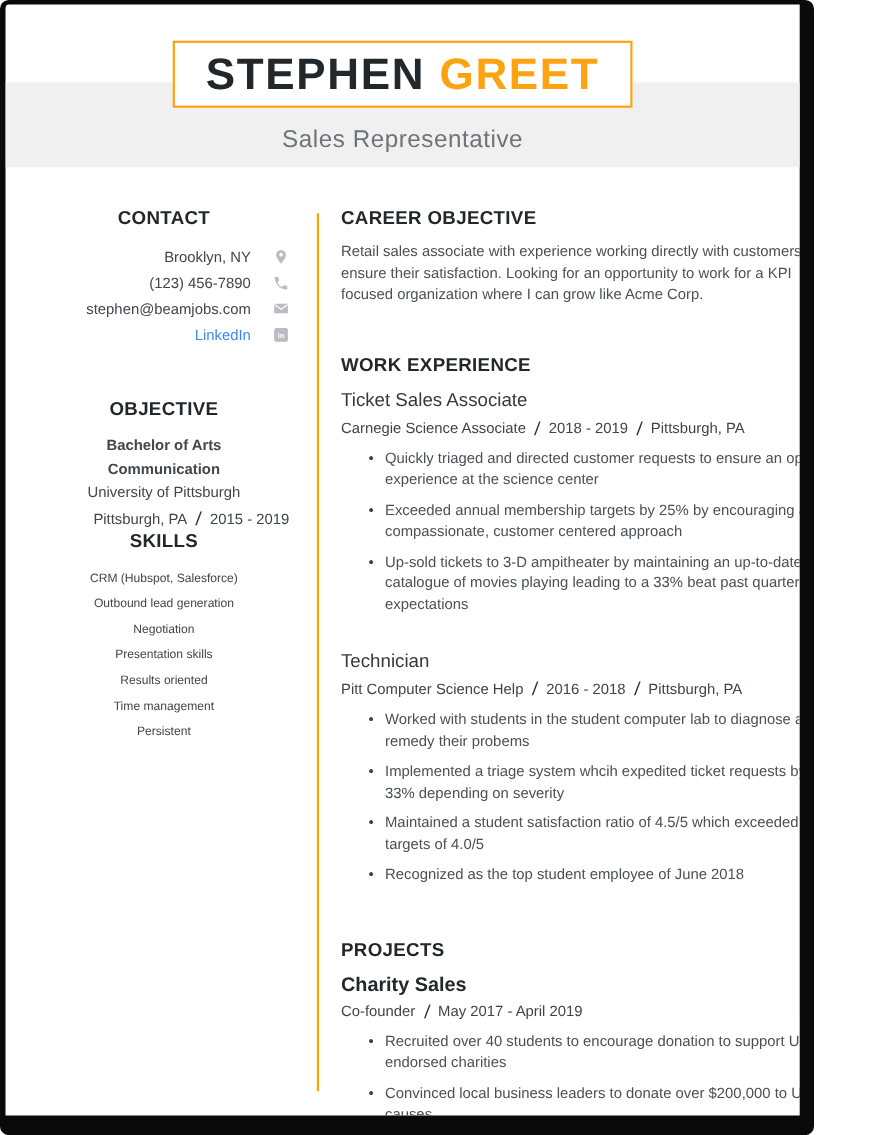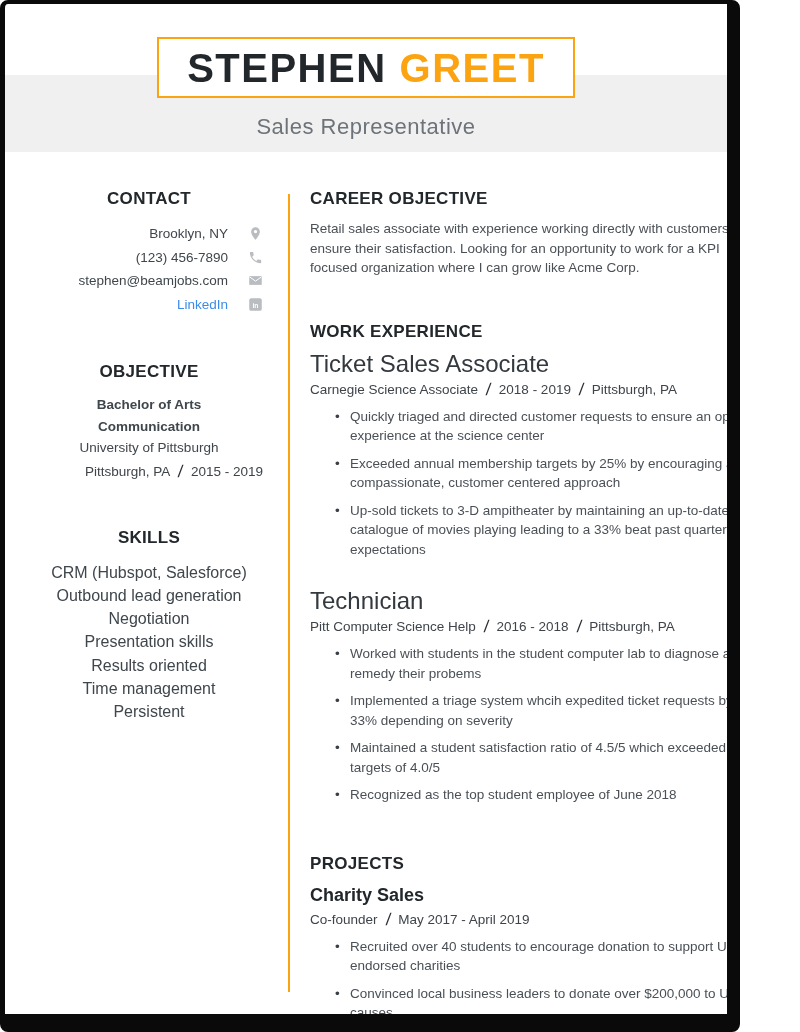--- a/index.html
+++ b/index.html
@@ -35,26 +35,26 @@
   
   .c-list{margin-top:13px;}
   .c-row{display:flex;justify-content:flex-end;align-items:center;gap:20px;height:23.5px;font-size:13.5px;}
   .c-row .ic{width:15px;height:15px;flex:0 0 15px;display:inline-flex;}
   .c-row.link span.val{color:var(--link);cursor:pointer;}
   
   .edu{margin-top:46px;}
   .edu .lines{margin-top:12px;font-size:13.5px;line-height:21.5px;}
   .edu .b{font-weight:700;}
   
-  .skills{margin-top:46px;}
-  .skills .lines{margin-top:13px;font-size:16px;line-height:23.3px;}
+  .skills{}
+  .skills .lines{margin-top:13px;font-size:11px;line-height:23.3px;}
   
   .objective p{margin-top:10px;font-size:13.5px;line-height:19.5px;}
   .work{margin-top:44px;}
-  .job-title{margin-top:9px;font-size:24px;font-weight:400;color:#33393E;line-height:26px;}
+  .job-title{margin-top:9px;font-size:17px;font-weight:400;color:#33393E;line-height:26px;}
   .job-title.small{font-size:18px;font-weight:700;color:var(--dark);line-height:24px;}
   .meta{margin-top:3px;font-size:13.5px;color:#3E444A;display:flex;align-items:center;line-height:20px;}
   .slash{font-size:17px;color:#2A3036;margin:0 8px;transform:skewX(-6deg);}
   .bullets{margin-top:7px;}
   .li{display:flex;font-size:13.5px;line-height:19.5px;margin-bottom:8px;}
   .li .dot{flex:0 0 15px;margin-left:25px;color:#3A4045;}
   .job2{margin-top:29px;}
   .projects{margin-top:49px;}
 </style>
 </head>

